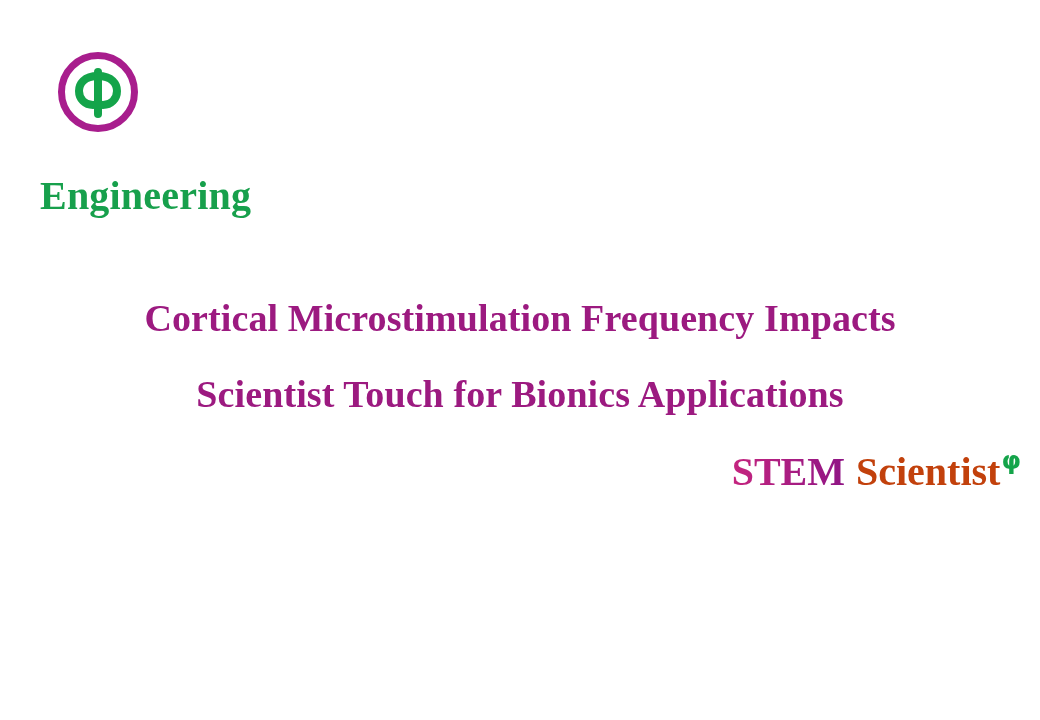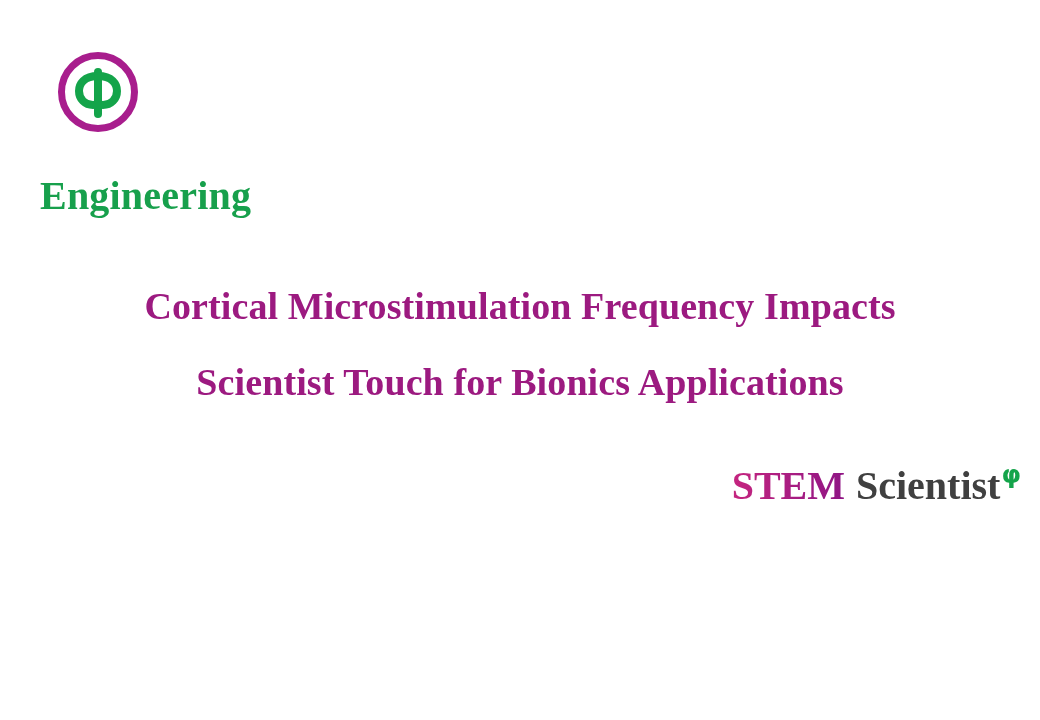--- a/index.html
+++ b/index.html
@@ -48,57 +48,57 @@
     line-height: 48px;
     letter-spacing: 0.2px;
     color: #17a04c;
     white-space: nowrap;
   }
 
   
   .title-block {
     position: absolute;
     left: 0;
-    top: 268px;
+    top: 280px;
     width: 1040px;
     text-align: center;
   }
   .title-line {
     font-family: "Liberation Serif", "DejaVu Serif", serif;
     font-weight: bold;
     font-size: 38px;
     line-height: 76px;
     color: #9c1a80;
     white-space: nowrap;
     letter-spacing: 0.1px;
   }
 
   
   .footer-brand {
     position: absolute;
     right: 20px;
-    bottom: 10px;
+    bottom: 24px;
     display: flex;
     align-items: baseline;
     font-family: "Liberation Serif", "DejaVu Serif", serif;
     font-weight: bold;
     font-size: 40px;
     line-height: 48px;
     white-space: nowrap;
   }
   .footer-stem {
     color: #a8187e;
     background: linear-gradient(90deg, #c5257f 0%, #8e1585 100%);
     -webkit-background-clip: text;
     background-clip: text;
     -webkit-text-fill-color: transparent;
     padding-right: 2px;
   }
   .footer-word {
-    color: #404040;
+    color: #c2410c;
     padding-left: 9px;
     text-align: center;
   }
   .footer-phi {
     color: #14a44a;
     font-size: 25px;
     line-height: 1;
     position: relative;
     top: -16px;
     left: 1px;

